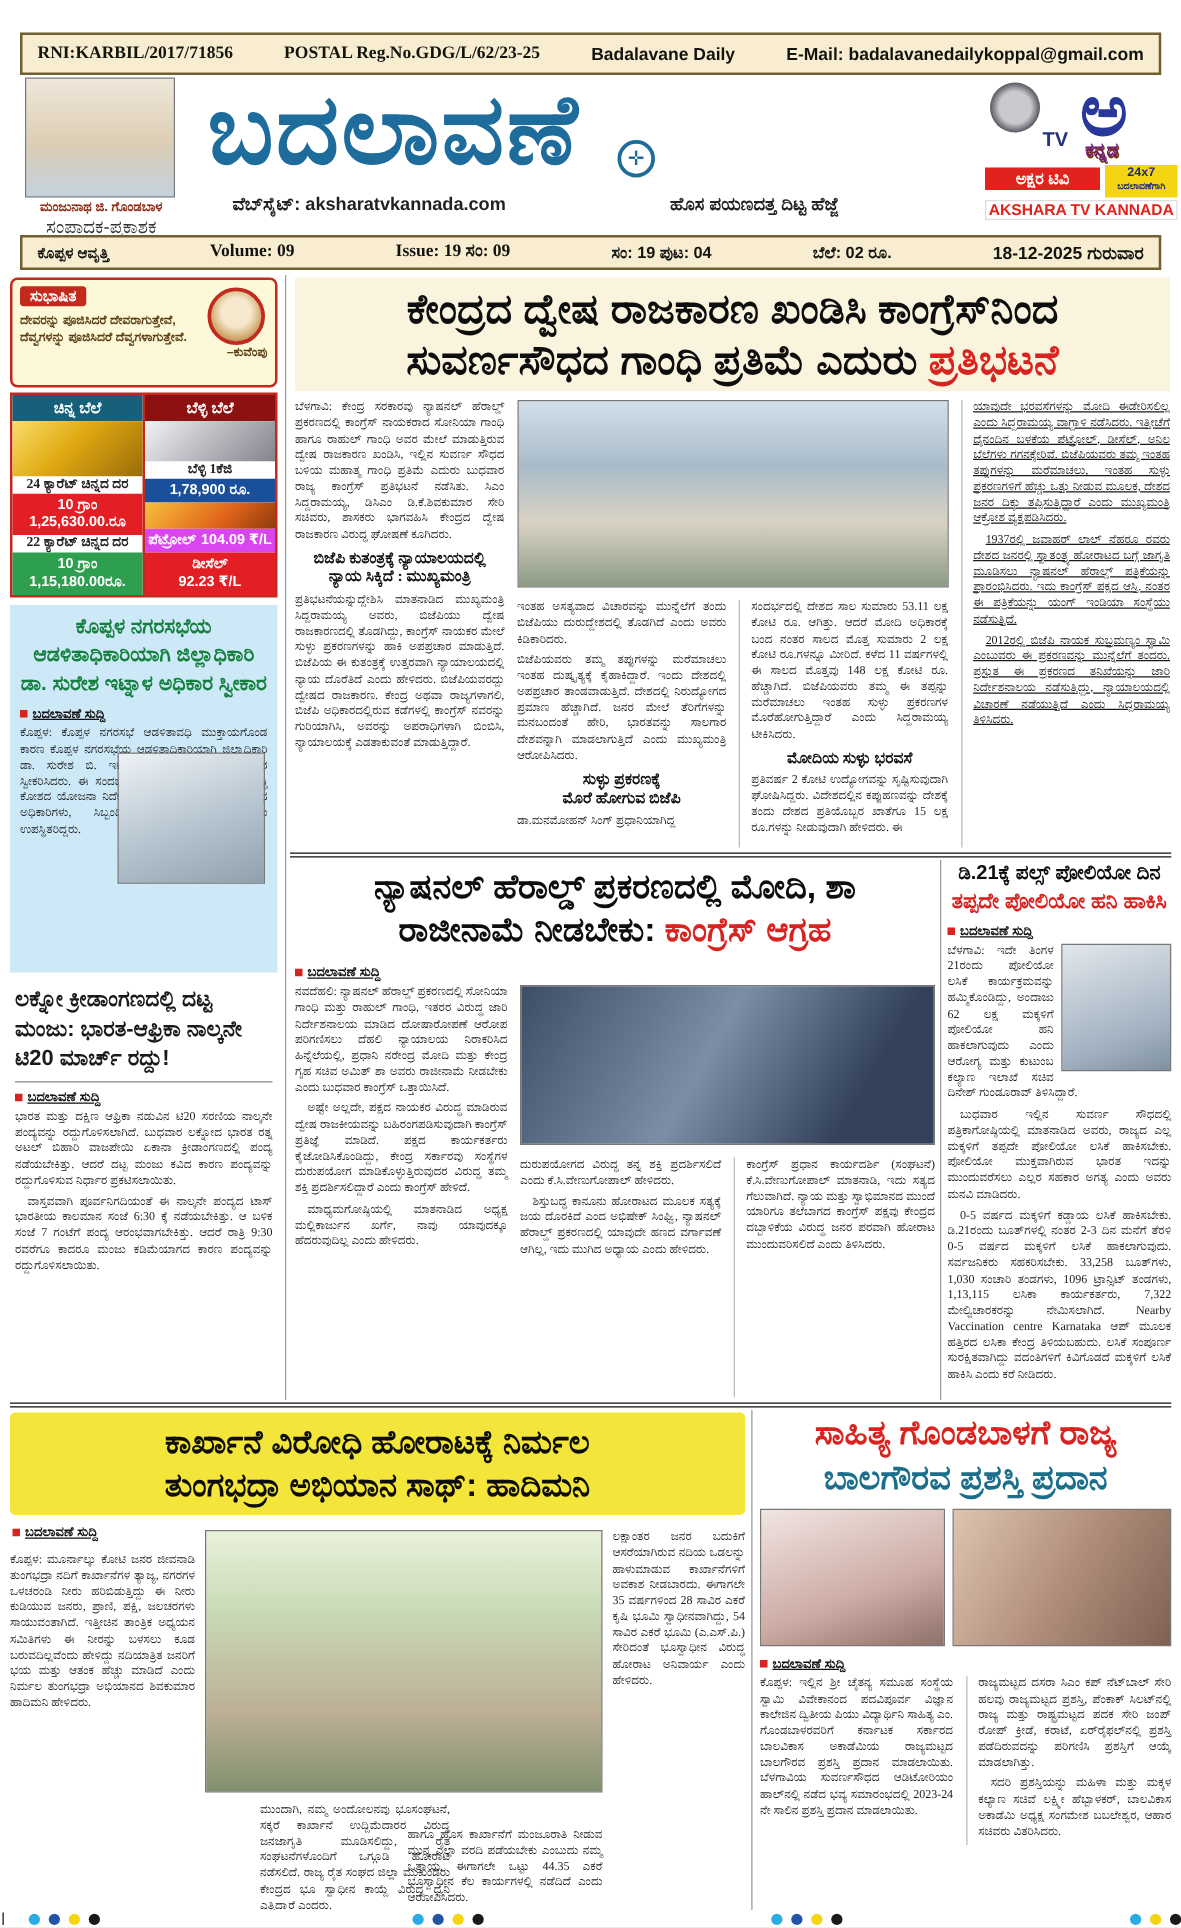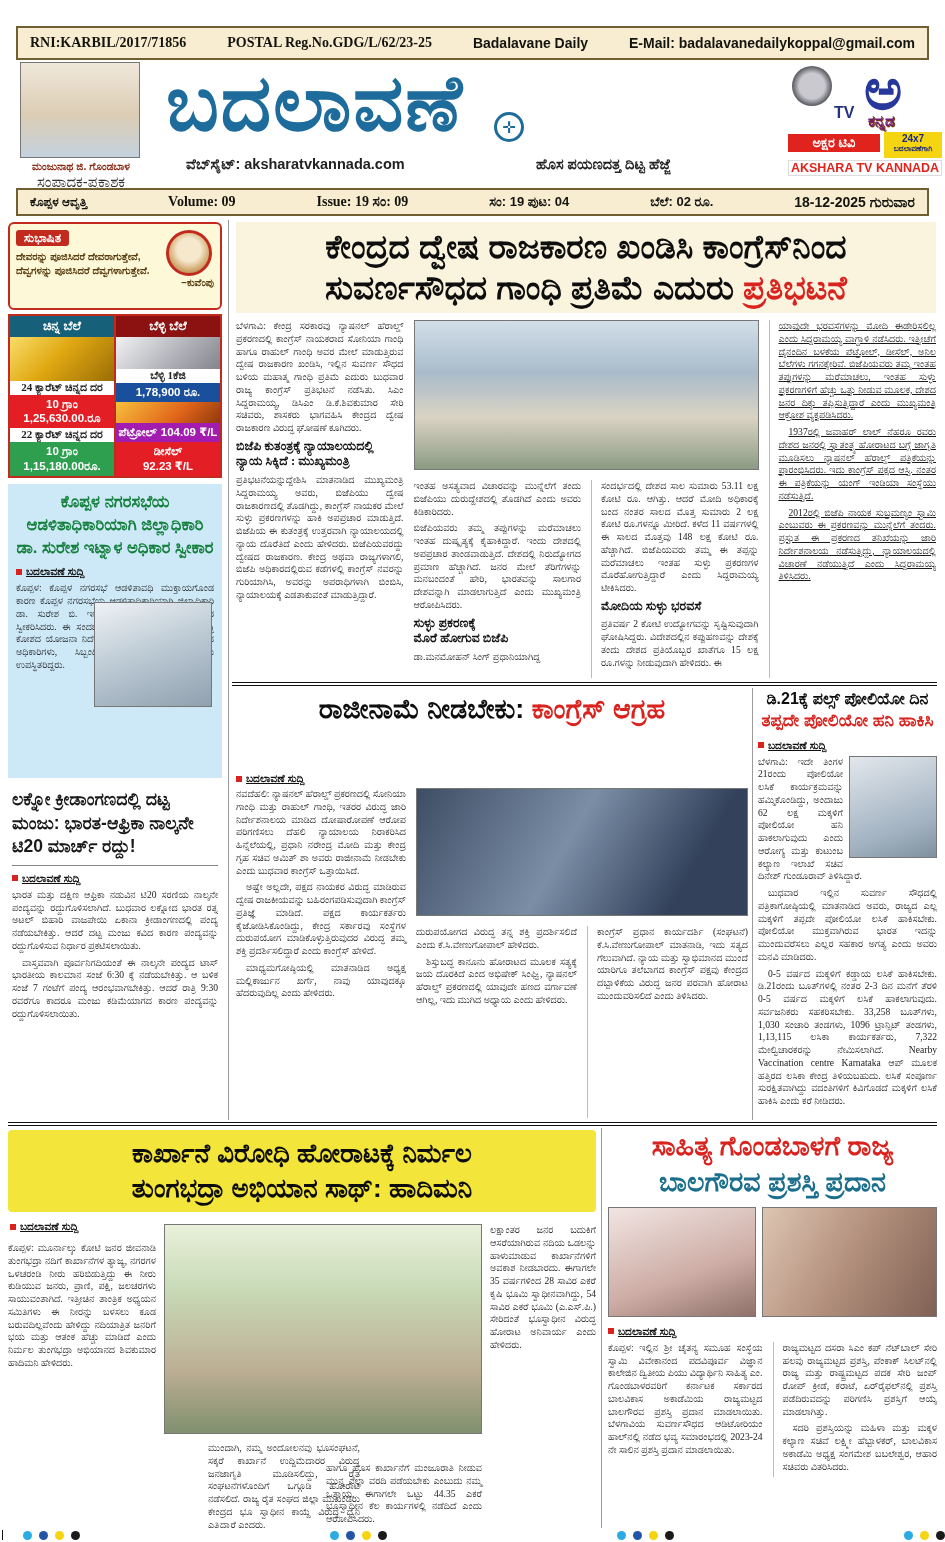--- a/index.html
+++ b/index.html
@@ -33,21 +33,21 @@
   .ratehead{color:#fff;font-weight:bold;font-size:12.5px;text-align:center;padding:3px 0;}
   .ratelbl{font-family:"Liberation Serif","DejaVu Serif",serif;font-weight:bold;font-size:11px;text-align:center;color:#222;line-height:1.25;}
   .pricebox{color:#fff;font-weight:bold;text-align:center;font-size:11.5px;line-height:1.3;padding:2px 0;}
   
   .bt{font-family:"Liberation Serif","DejaVu Serif",serif;font-size:9.6px;line-height:1.33;text-align:justify;color:#1b1b1b;}
   .bt p{margin:0 0 4px 0;text-indent:10px;}
   .bt p.noind{text-indent:0;}
   .byline{font-size:10.5px;font-weight:bold;color:#111;display:flex;align-items:center;gap:4px;}
   .byline .sq{width:6px;height:6px;background:#d8231f;display:inline-block;}
   .byline u{text-decoration:underline;}
-  .sub{font-weight:bold;font-size:12.5px;line-height:1.25;margin:4px 0;color:#111;}
+  .sub{font-weight:bold;text-align:center;font-size:12.5px;line-height:1.25;margin:4px 0;color:#111;}
   .hl-black{color:#0e0e0e;}
   .hl-red{color:#d8231f;}
   .hl-teal{color:#1b6f8c;}
   .vrule{background:#9a9a9a;width:1px;}
   .hdiv{border-top:1.5px solid #111;border-bottom:1.5px solid #111;height:4px;}
   .colgrid{display:grid;gap:10px;}
   .cellrule{border-left:1px solid #bbb;padding-left:9px;}
   
   .logo-a{color:#28379b;font-weight:bold;font-size:58px;line-height:1;}
   .logo-red{background:#e0231c;color:#fff;font-weight:bold;font-size:13px;text-align:center;padding:1px 4px;}
@@ -124,21 +124,21 @@
         <div>10 ಗ್ರಾಂ</div>
         <div>1,15,180.00ರೂ.</div>
       </div>
     </div>
     <div style="width:50%;display:flex;flex-direction:column;">
       <div class="ratehead" style="background:#8c1111;">ಬೆಳ್ಳಿ ಬೆಲೆ</div>
       <div class="ph-silver" style="height:42px;"></div>
       <div class="ratelbl">ಬೆಳ್ಳಿ 1ಕೆಜಿ</div>
       <div class="pricebox" style="background:#1a4f9c;">1,78,900 ರೂ.</div>
       <div class="ph-petrol" style="height:28px;"></div>
-      <div class="pricebox" style="background:#a21caf;display:flex;justify-content:center;gap:4px;">
+      <div class="pricebox" style="background:#d946ef;display:flex;justify-content:center;gap:4px;">
         <span>ಪೆಟ್ರೋಲ್</span>
         <span>104.09 ₹/L</span>
       </div>
       <div class="pricebox" style="background:#e31e24;flex:1;">
         <div>ಡೀಸೆಲ್</div>
         <div>92.23 ₹/L</div>
       </div>
     </div>
   </div>
 
@@ -196,20 +196,21 @@
     <div class="bt cellrule" style="grid-column:3;grid-row:2;">
       <p class="noind">ಸಂದರ್ಭದಲ್ಲಿ ದೇಶದ ಸಾಲ ಸುಮಾರು 53.11 ಲಕ್ಷ ಕೋಟಿ ರೂ. ಆಗಿತ್ತು. ಆದರೆ ಮೋದಿ ಅಧಿಕಾರಕ್ಕೆ ಬಂದ ನಂತರ ಸಾಲದ ಮೊತ್ತ ಸುಮಾರು 2 ಲಕ್ಷ ಕೋಟಿ ರೂ.ಗಳನ್ನೂ ಮೀರಿದೆ. ಕಳೆದ 11 ವರ್ಷಗಳಲ್ಲಿ ಈ ಸಾಲದ ಮೊತ್ತವು 148 ಲಕ್ಷ ಕೋಟಿ ರೂ. ಹೆಚ್ಚಾಗಿದೆ. ಬಿಜೆಪಿಯವರು ತಮ್ಮ ಈ ತಪ್ಪನ್ನು ಮರೆಮಾಚಲು ಇಂತಹ ಸುಳ್ಳು ಪ್ರಕರಣಗಳ ಮೊರೆಹೋಗುತ್ತಿದ್ದಾರೆ ಎಂದು ಸಿದ್ದರಾಮಯ್ಯ ಟೀಕಿಸಿದರು.</p>
       <div class="sub">ಮೋದಿಯ ಸುಳ್ಳು ಭರವಸೆ</div>
       <p class="noind">ಪ್ರತಿವರ್ಷ 2 ಕೋಟಿ ಉದ್ಯೋಗವನ್ನು ಸೃಷ್ಟಿಸುವುದಾಗಿ ಘೋಷಿಸಿದ್ದರು. ವಿದೇಶದಲ್ಲಿನ ಕಪ್ಪುಹಣವನ್ನು ದೇಶಕ್ಕೆ ತಂದು ದೇಶದ ಪ್ರತಿಯೊಬ್ಬರ ಖಾತೆಗೂ 15 ಲಕ್ಷ ರೂ.ಗಳನ್ನು ನೀಡುವುದಾಗಿ ಹೇಳಿದರು. ಈ</p>
     </div>
   </div>
 
   <div class="abs hdiv" style="left:232px;top:682px;width:705px;"></div>
 
   <div class="abs" style="left:236px;top:692px;width:512px;text-align:center;font-weight:bold;font-size:27px;line-height:1.3;">
+    <div class="hl-black">ನ್ಯಾಷನಲ್ ಹೆರಾಲ್ಡ್ ಪ್ರಕರಣದಲ್ಲಿ ಮೋದಿ, ಶಾ</div>
     <div><span class="hl-black">ರಾಜೀನಾಮೆ ನೀಡಬೇಕು: </span><span class="hl-red">ಕಾಂಗ್ರೆಸ್ ಆಗ್ರಹ</span></div>
   </div>
   <div class="abs byline" style="left:236px;top:772px;">
       <span class="sq"></span>
       <u>ಬದಲಾವಣೆ ಸುದ್ದಿ</u>
     </div>
 
   <div class="abs colgrid" style="left:236px;top:788px;width:512px;height:330px;grid-template-columns:170px 1fr 1fr;grid-template-rows:128px auto;">
     <div class="bt" style="grid-column:1;grid-row:1/3;">
       <p class="noind">ನವದೆಹಲಿ: ನ್ಯಾಷನಲ್ ಹೆರಾಲ್ಡ್ ಪ್ರಕರಣದಲ್ಲಿ ಸೋನಿಯಾ ಗಾಂಧಿ ಮತ್ತು ರಾಹುಲ್ ಗಾಂಧಿ, ಇತರರ ವಿರುದ್ಧ ಜಾರಿ ನಿರ್ದೇಶನಾಲಯ ಮಾಡಿದ ದೋಷಾರೋಪಣೆ ಆರೋಪ ಪರಿಗಣಿಸಲು ದೆಹಲಿ ನ್ಯಾಯಾಲಯ ನಿರಾಕರಿಸಿದ ಹಿನ್ನೆಲೆಯಲ್ಲಿ, ಪ್ರಧಾನಿ ನರೇಂದ್ರ ಮೋದಿ ಮತ್ತು ಕೇಂದ್ರ ಗೃಹ ಸಚಿವ ಅಮಿತ್ ಶಾ ಅವರು ರಾಜೀನಾಮೆ ನೀಡಬೇಕು ಎಂದು ಬುಧವಾರ ಕಾಂಗ್ರೆಸ್ ಒತ್ತಾಯಿಸಿದೆ.</p>

